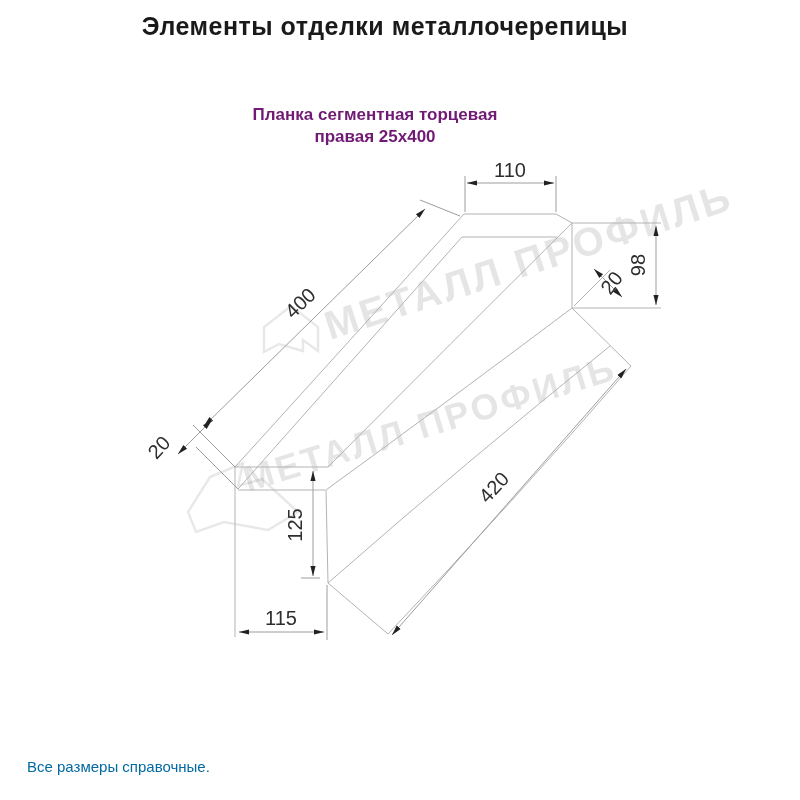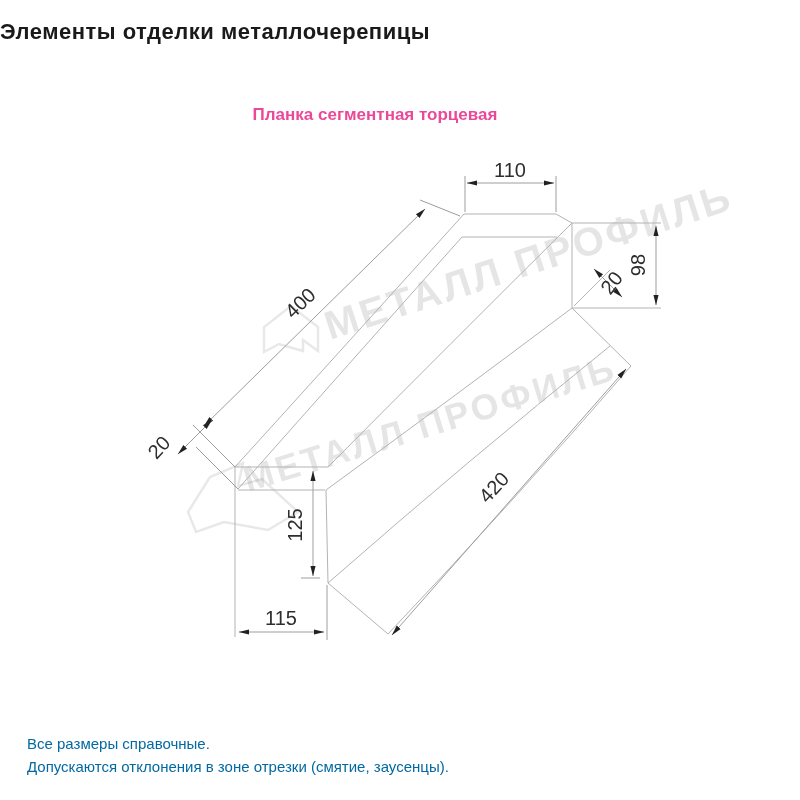--- a/index.html
+++ b/index.html
@@ -1,21 +1,21 @@
 <!DOCTYPE html>
 <html><head>
 <meta charset="utf-8">
 <style>
   html,body{margin:0;padding:0;background:#ffffff;}
   #canvas{position:relative;width:800px;height:800px;background:#ffffff;overflow:hidden;
           font-family:"Liberation Sans","DejaVu Sans",sans-serif;}
-  .title{position:absolute;left:0;top:19px;width:770px;text-align:left;
-         font-size:22px;font-weight:bold;color:#1a1a1a;letter-spacing:.5px;}
+  .title{position:absolute;left:0;top:12px;width:770px;text-align:center;
+         font-size:25px;font-weight:bold;color:#1a1a1a;letter-spacing:.5px;}
   .subtitle{position:absolute;left:0;top:104px;width:750px;text-align:center;
-            font-size:17px;font-weight:bold;color:#ec4899;line-height:22px;}
+            font-size:17px;font-weight:bold;color:#701a75;line-height:22px;}
   .footer{position:absolute;left:27px;bottom:22px;font-size:15px;color:#0369a1;line-height:23px;}
   svg{position:absolute;left:0;top:0;}
   .shape{stroke:#b3b3b3;stroke-width:1;fill:none;}
   .dimline{stroke:#9d9d9d;stroke-width:1;fill:none;}
   .dimtext{font-size:20px;fill:#2e2e2e;font-family:"Liberation Sans","DejaVu Sans",sans-serif;}
   .wm{font-size:40px;font-weight:bold;fill:rgba(0,0,0,0.10);letter-spacing:3px;
       font-family:"Liberation Sans","DejaVu Sans",sans-serif;}
   .wm2{font-size:36px;}
   .wmlogo{stroke:rgba(0,0,0,0.09);stroke-width:2.5;fill:none;}
 </style>
@@ -111,19 +111,19 @@
     <g>
       <line class="dimline" x1="327" y1="585" x2="327" y2="640"></line>
       <line class="dimline" x1="239" y1="632" x2="324" y2="632" marker-start="url(#ah)" marker-end="url(#ah)"></line>
       <text class="dimtext" x="281" y="625" text-anchor="middle">115</text>
     </g>
   </svg>
 
   <div class="title">Элементы отделки металлочерепицы</div>
   <div class="subtitle">
     <div>Планка сегментная торцевая</div>
+    <div>правая 25х400</div>
   </div>
   <div class="footer">
     <div>Все размеры справочные.</div>
-    <div>Допускаются отклонения в зоне отрезки (смятие, заусенцы).</div>
   </div>
 
 </div>
 
 </body></html>

